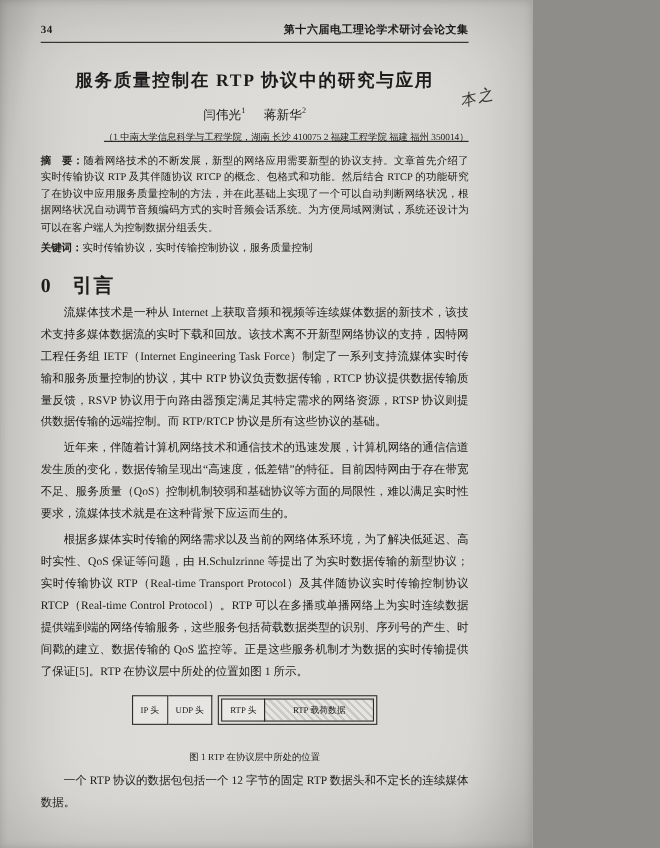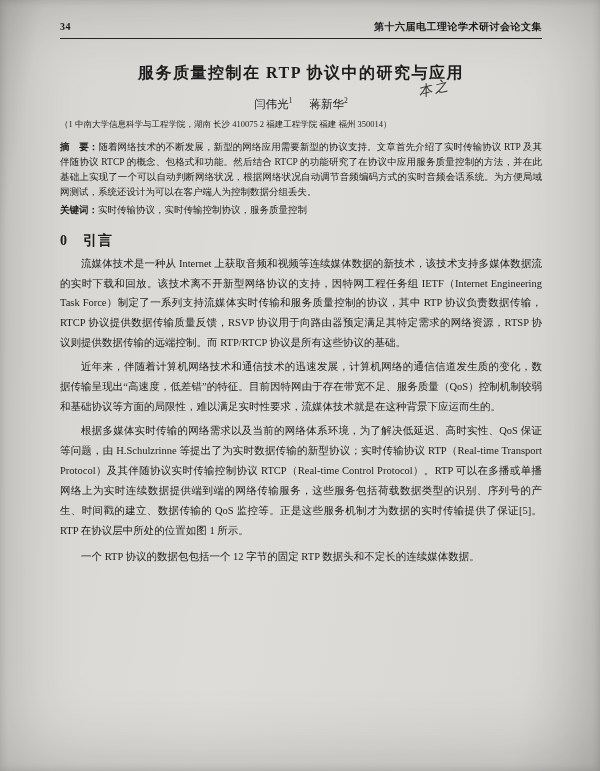--- a/index.html
+++ b/index.html
@@ -1,47 +1,47 @@
 <!DOCTYPE html>
 <html><head>
 <meta charset="utf-8">
 <style>
   * { margin:0; padding:0; box-sizing:border-box; }
   html,body { width:600px; height:771px; }
   body { background:#8f8d8a; font-family:"Liberation Serif","DejaVu Serif",serif; }
 
   .scan {
-    position:relative; width:600px; height:771px; overflow:hidden;
+    position:relative; width:484px; height:771px; overflow:hidden;
     color:#1c1c1c;
     background:linear-gradient(100deg,#c3c1bd 0,#d8d6d2 6%,#dedcd8 45%,#d9d7d3 88%,#c8c6c2 100%);
     box-shadow: inset 0 0 80px rgba(0,0,0,.22), inset 0 0 8px rgba(0,0,0,.15);
-    padding:20px 58px 0 60px;
+    padding:20px 58px 0 37px;
   }
 
   .page-header { display:flex; justify-content:space-between; align-items:baseline;
     font-size:10px; font-weight:bold; letter-spacing:.5px; }
   .header-rule { height:1px; background:#26241f; margin-top:4px; }
 
   .title { font-size:16px; font-weight:bold; text-align:center; margin-top:24px; letter-spacing:1.5px; }
 
   .authors { text-align:center; margin-top:12px; font-size:11.5px; }
   .authors sup { font-size:7.5px; }
   .author-first { margin-right:14px; }
 
   .handwriting { position:absolute; top:80px; left:418px; font-size:14px;
     font-style:italic; color:#35332f; transform:rotate(-14deg);
     font-family:"DejaVu Serif",serif; letter-spacing:2px; }
 
-  .affiliation { text-align:left; margin-top:7px; font-size:8.5px; white-space:nowrap; }
+  .affiliation { text-align:right; margin-top:7px; font-size:8.5px; white-space:nowrap;text-decoration:underline; }
 
   .abstract { margin-top:9px; font-size:9.5px; line-height:1.6; text-align:justify; }
   .keywords { margin-top:3px; font-size:9.5px; }
   .lbl { font-weight:bold; }
 
-  .sec { font-size:14px; font-weight:bold; margin-top:15px; letter-spacing:1px; }
+  .sec { font-size:18px; font-weight:bold; margin-top:15px; letter-spacing:1px; }
 
   .body { font-size:10.5px; line-height:1.9; text-align:justify; text-indent:2em; margin-top:4px; }
 
   .fig { margin-top:10px; text-align:center; }
   .fig-row { display:inline-flex; align-items:stretch; }
   .cell { display:inline-flex; align-items:center; justify-content:center;
     border:1px solid #2e2c28; font-size:8px; padding:4px 7px;
     background:rgba(255,255,255,.28); white-space:nowrap; }
   .cell + .cell { border-left:none; }
   .group { display:inline-flex; border:1px solid #2e2c28; padding:2px; margin-left:5px;
@@ -78,16 +78,27 @@
   <p class="abstract"><b class="lbl">摘　要：</b><span>随着网络技术的不断发展，新型的网络应用需要新型的协议支持。文章首先介绍了实时传输协议 RTP 及其伴随协议 RTCP 的概念、包格式和功能。然后结合 RTCP 的功能研究了在协议中应用服务质量控制的方法，并在此基础上实现了一个可以自动判断网络状况，根据网络状况自动调节音频编码方式的实时音频会话系统。为方便局域网测试，系统还设计为可以在客户端人为控制数据分组丢失。</span></p>
 
   <p class="keywords"><b class="lbl">关键词：</b><span>实时传输协议，实时传输控制协议，服务质量控制</span></p>
 
   <h2 class="sec">0　引言</h2>
   <p class="body">流媒体技术是一种从 Internet 上获取音频和视频等连续媒体数据的新技术，该技术支持多媒体数据流的实时下载和回放。该技术离不开新型网络协议的支持，因特网工程任务组 IETF（Internet Engineering Task Force）制定了一系列支持流媒体实时传输和服务质量控制的协议，其中 RTP 协议负责数据传输，RTCP 协议提供数据传输质量反馈，RSVP 协议用于向路由器预定满足其特定需求的网络资源，RTSP 协议则提供数据传输的远端控制。而 RTP/RTCP 协议是所有这些协议的基础。</p>
   <p class="body">近年来，伴随着计算机网络技术和通信技术的迅速发展，计算机网络的通信信道发生质的变化，数据传输呈现出“高速度，低差错”的特征。目前因特网由于存在带宽不足、服务质量（QoS）控制机制较弱和基础协议等方面的局限性，难以满足实时性要求，流媒体技术就是在这种背景下应运而生的。</p>
 
   <p class="body">根据多媒体实时传输的网络需求以及当前的网络体系环境，为了解决低延迟、高时实性、QoS 保证等问题，由 H.Schulzrinne 等提出了为实时数据传输的新型协议；实时传输协议 RTP（Real-time Transport Protocol）及其伴随协议实时传输控制协议 RTCP（Real-time Control Protocol）。RTP 可以在多播或单播网络上为实时连续数据提供端到端的网络传输服务，这些服务包括荷载数据类型的识别、序列号的产生、时间戳的建立、数据传输的 QoS 监控等。正是这些服务机制才为数据的实时传输提供了保证[5]。RTP 在协议层中所处的位置如图 1 所示。</p>
 
+  <figure class="fig">
+    <div class="fig-row">
+      <span class="cell">IP 头</span>
+      <span class="cell">UDP 头</span>
+      <span class="group">
+        <span class="cell">RTP 头</span>
+        <span class="cell payload">RTP 载荷数据</span>
+      </span>
+    </div>
+    <figcaption>图 1  RTP 在协议层中所处的位置</figcaption>
+  </figure>
 
   <p class="body closing">一个 RTP 协议的数据包包括一个 12 字节的固定 RTP 数据头和不定长的连续媒体数据。</p>
 
 </div>
 
 </body></html>

